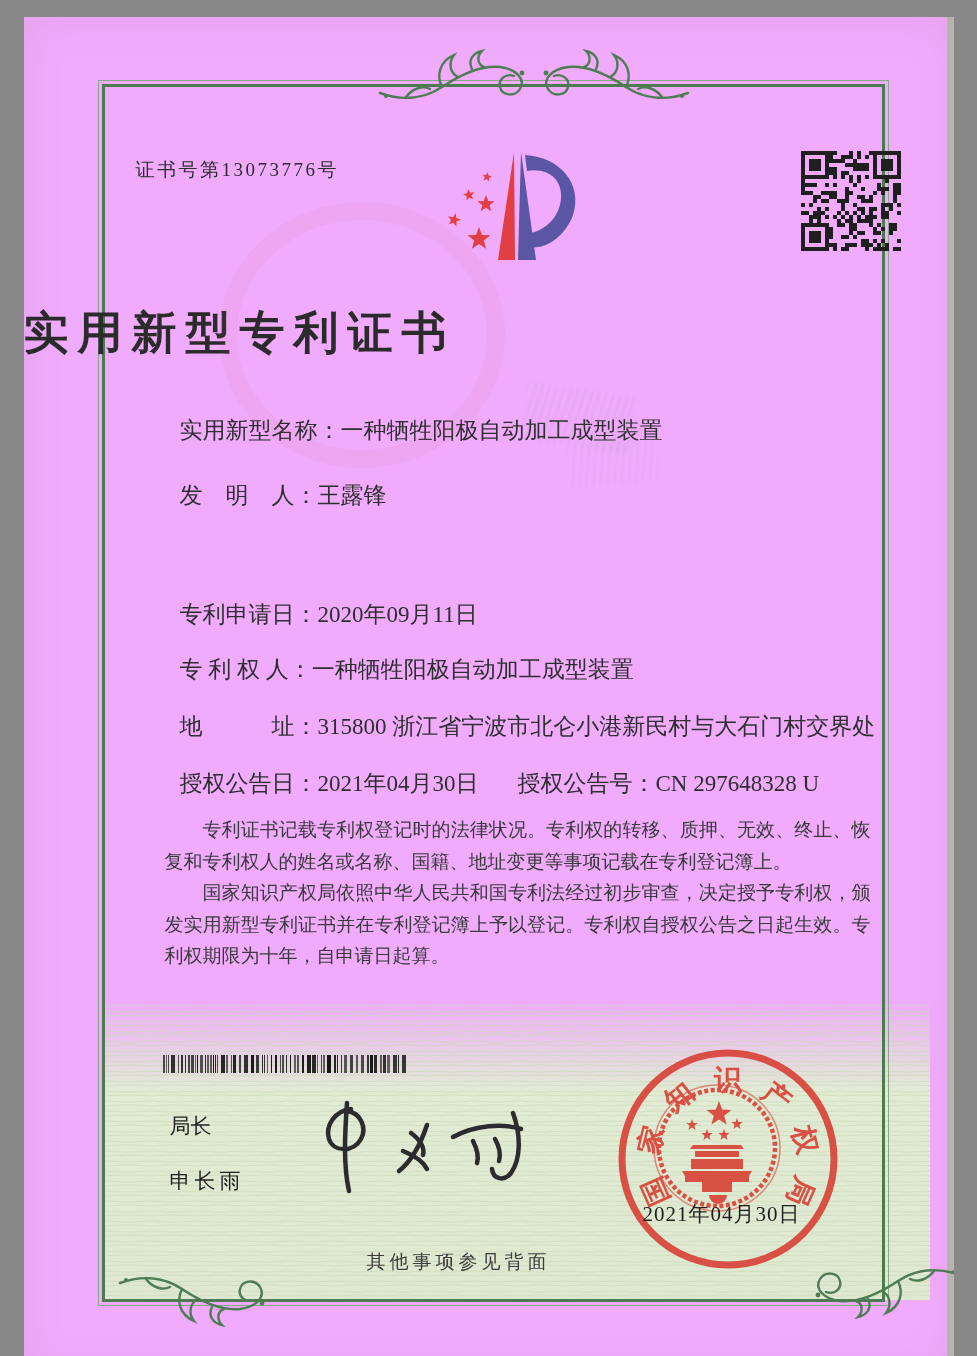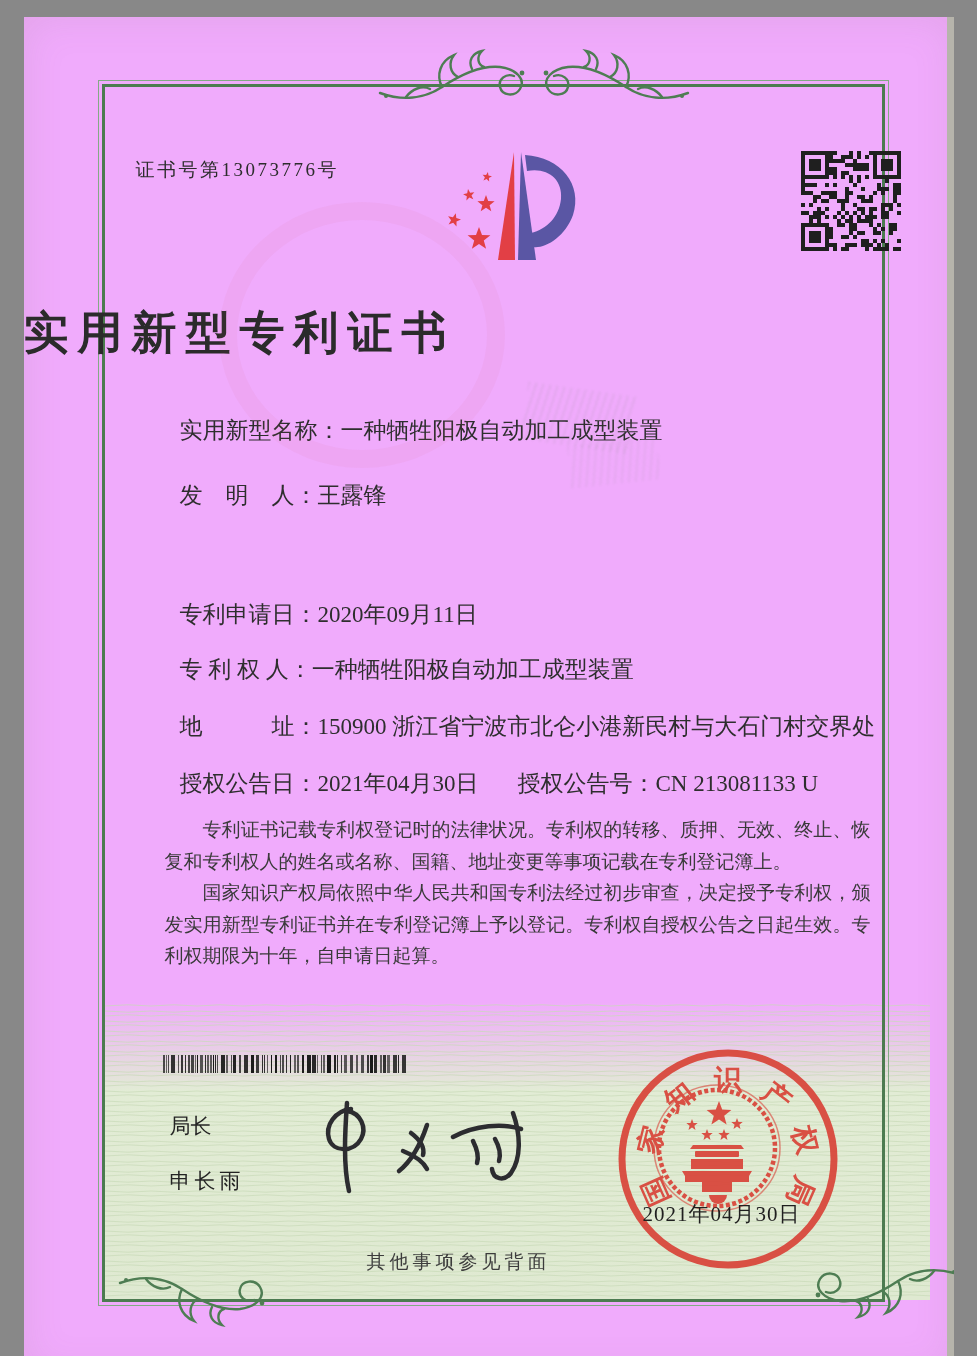--- a/index.html
+++ b/index.html
@@ -485,26 +485,26 @@
   <div class="row" style="top:463px">
     <span class="lab">发　明　人：</span><span class="val">王露锋</span>
   </div>
   <div class="row" style="top:582px">
     <span class="lab">专利申请日：</span><span class="val">2020年09月11日</span>
   </div>
   <div class="row" style="top:637px">
     <span class="lab">专 利 权 人：</span><span class="val">一种牺牲阳极自动加工成型装置</span>
   </div>
   <div class="row" style="top:694px">
-    <span class="lab">地　　　址：</span><span class="val">150900 浙江省宁波市北仑小港新民村与大石门村交界处</span>
+    <span class="lab">地　　　址：</span><span class="val">315800 浙江省宁波市北仑小港新民村与大石门村交界处</span>
   </div>
   <div class="row" style="top:751px">
     <span class="lab">授权公告日：</span><span class="val">2021年04月30日</span>
     <span class="pair2">
-      <span>授权公告号：</span><span>CN 213081133 U</span>
+      <span>授权公告号：</span><span>CN 297648328 U</span>
     </span>
   </div>
 
   <div class="paras">
     <p>专利证书记载专利权登记时的法律状况。专利权的转移、质押、无效、终止、恢复和专利权人的姓名或名称、国籍、地址变更等事项记载在专利登记簿上。</p>
     <p>国家知识产权局依照中华人民共和国专利法经过初步审查，决定授予专利权，颁发实用新型专利证书并在专利登记簿上予以登记。专利权自授权公告之日起生效。专利权期限为十年，自申请日起算。</p>
   </div>
 
   <svg class="barcode" viewBox="0 0 245 18">
     <g id="barcode-bars">

